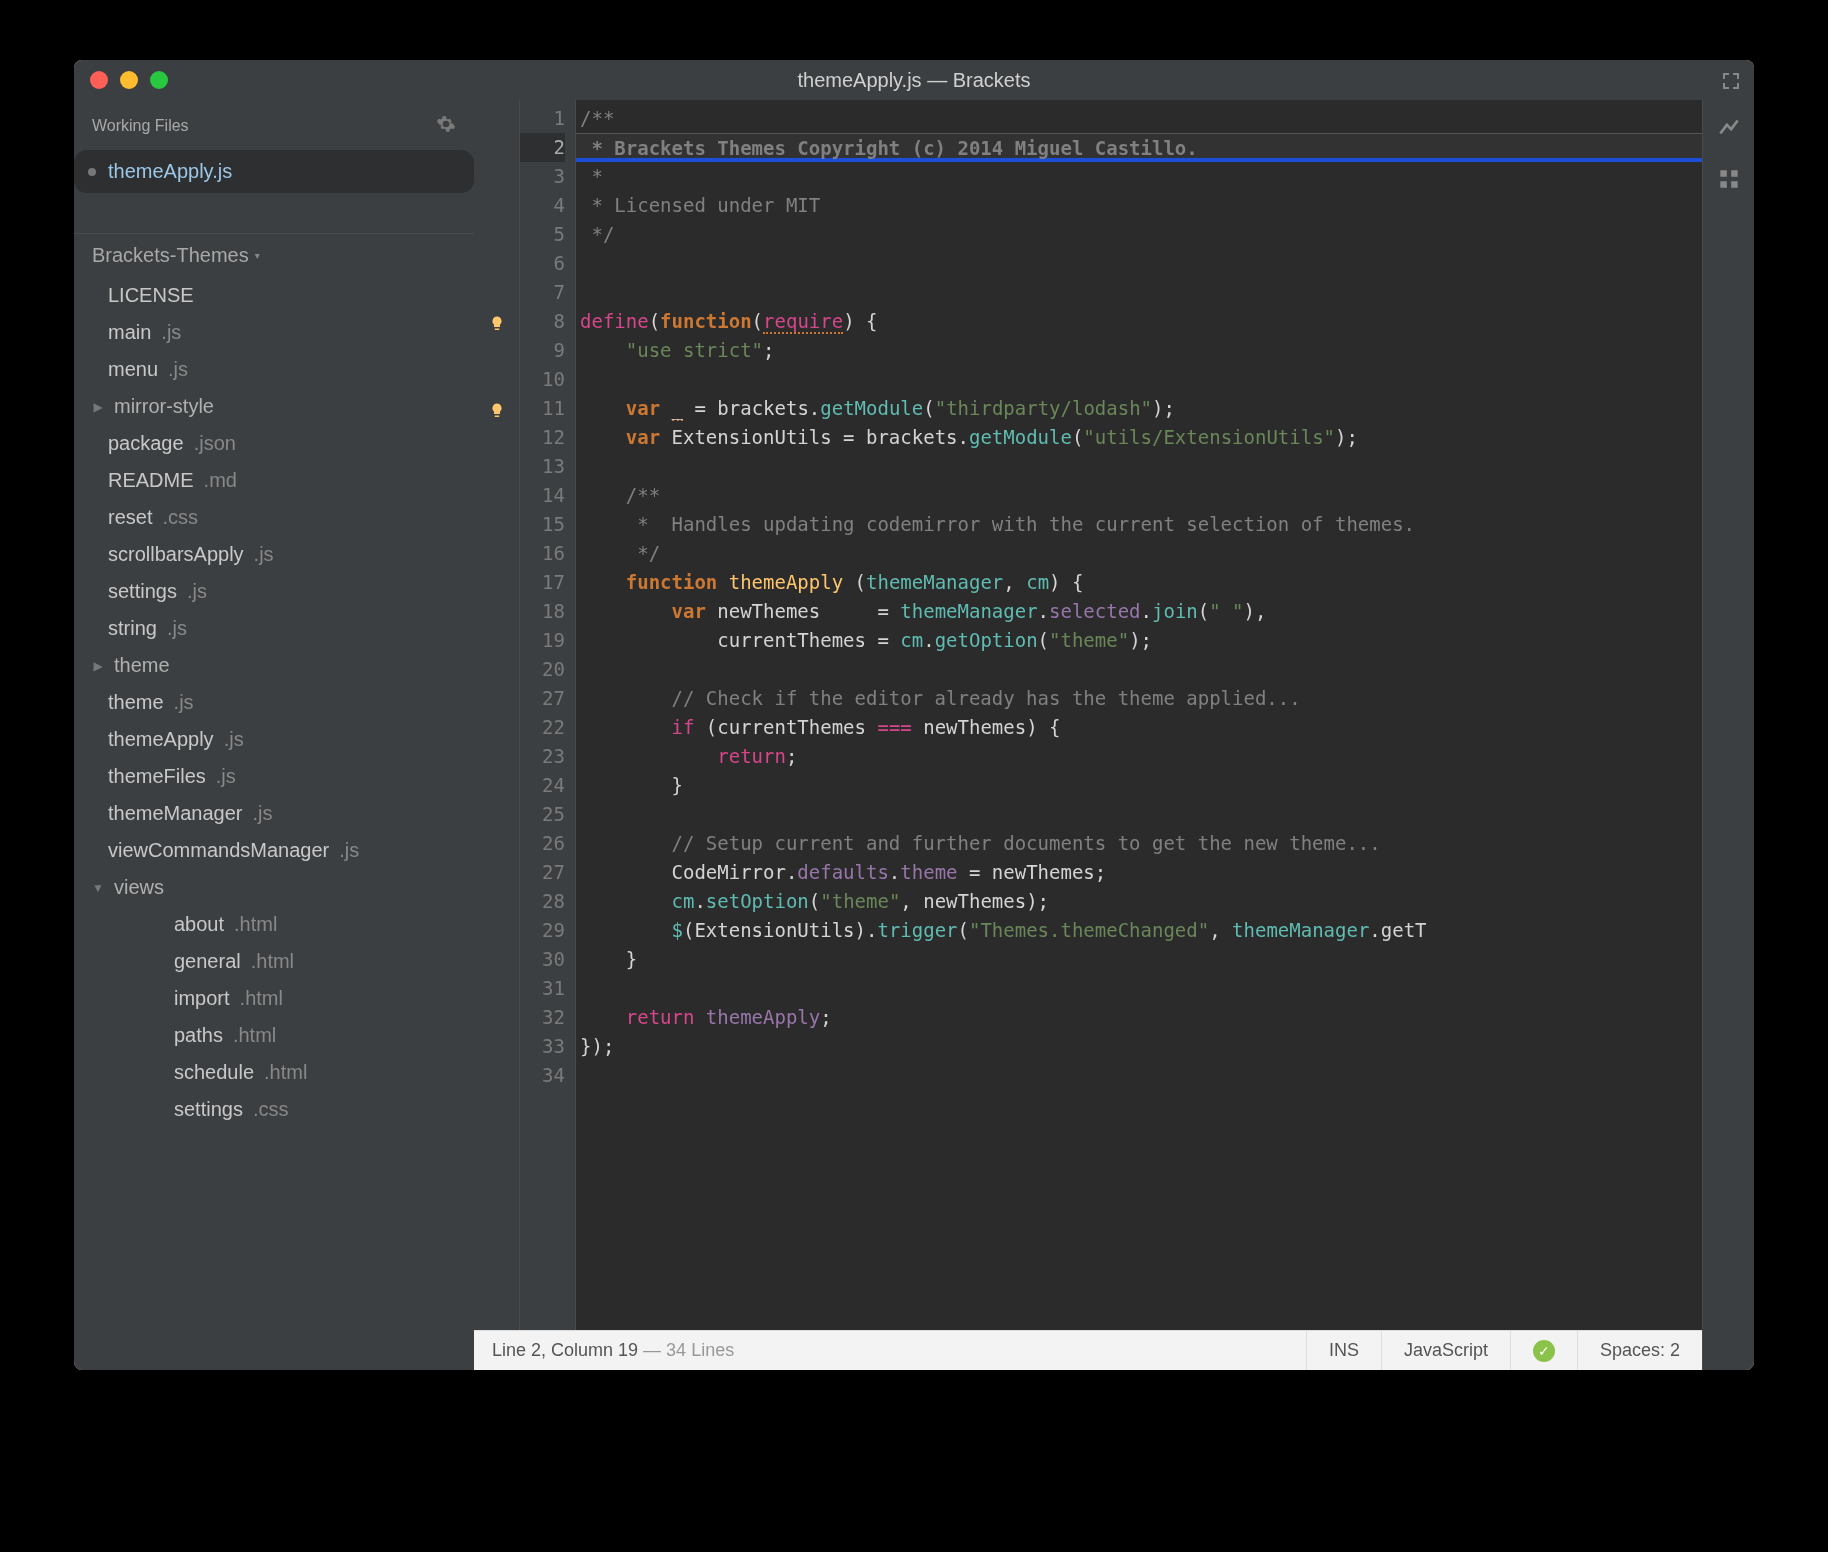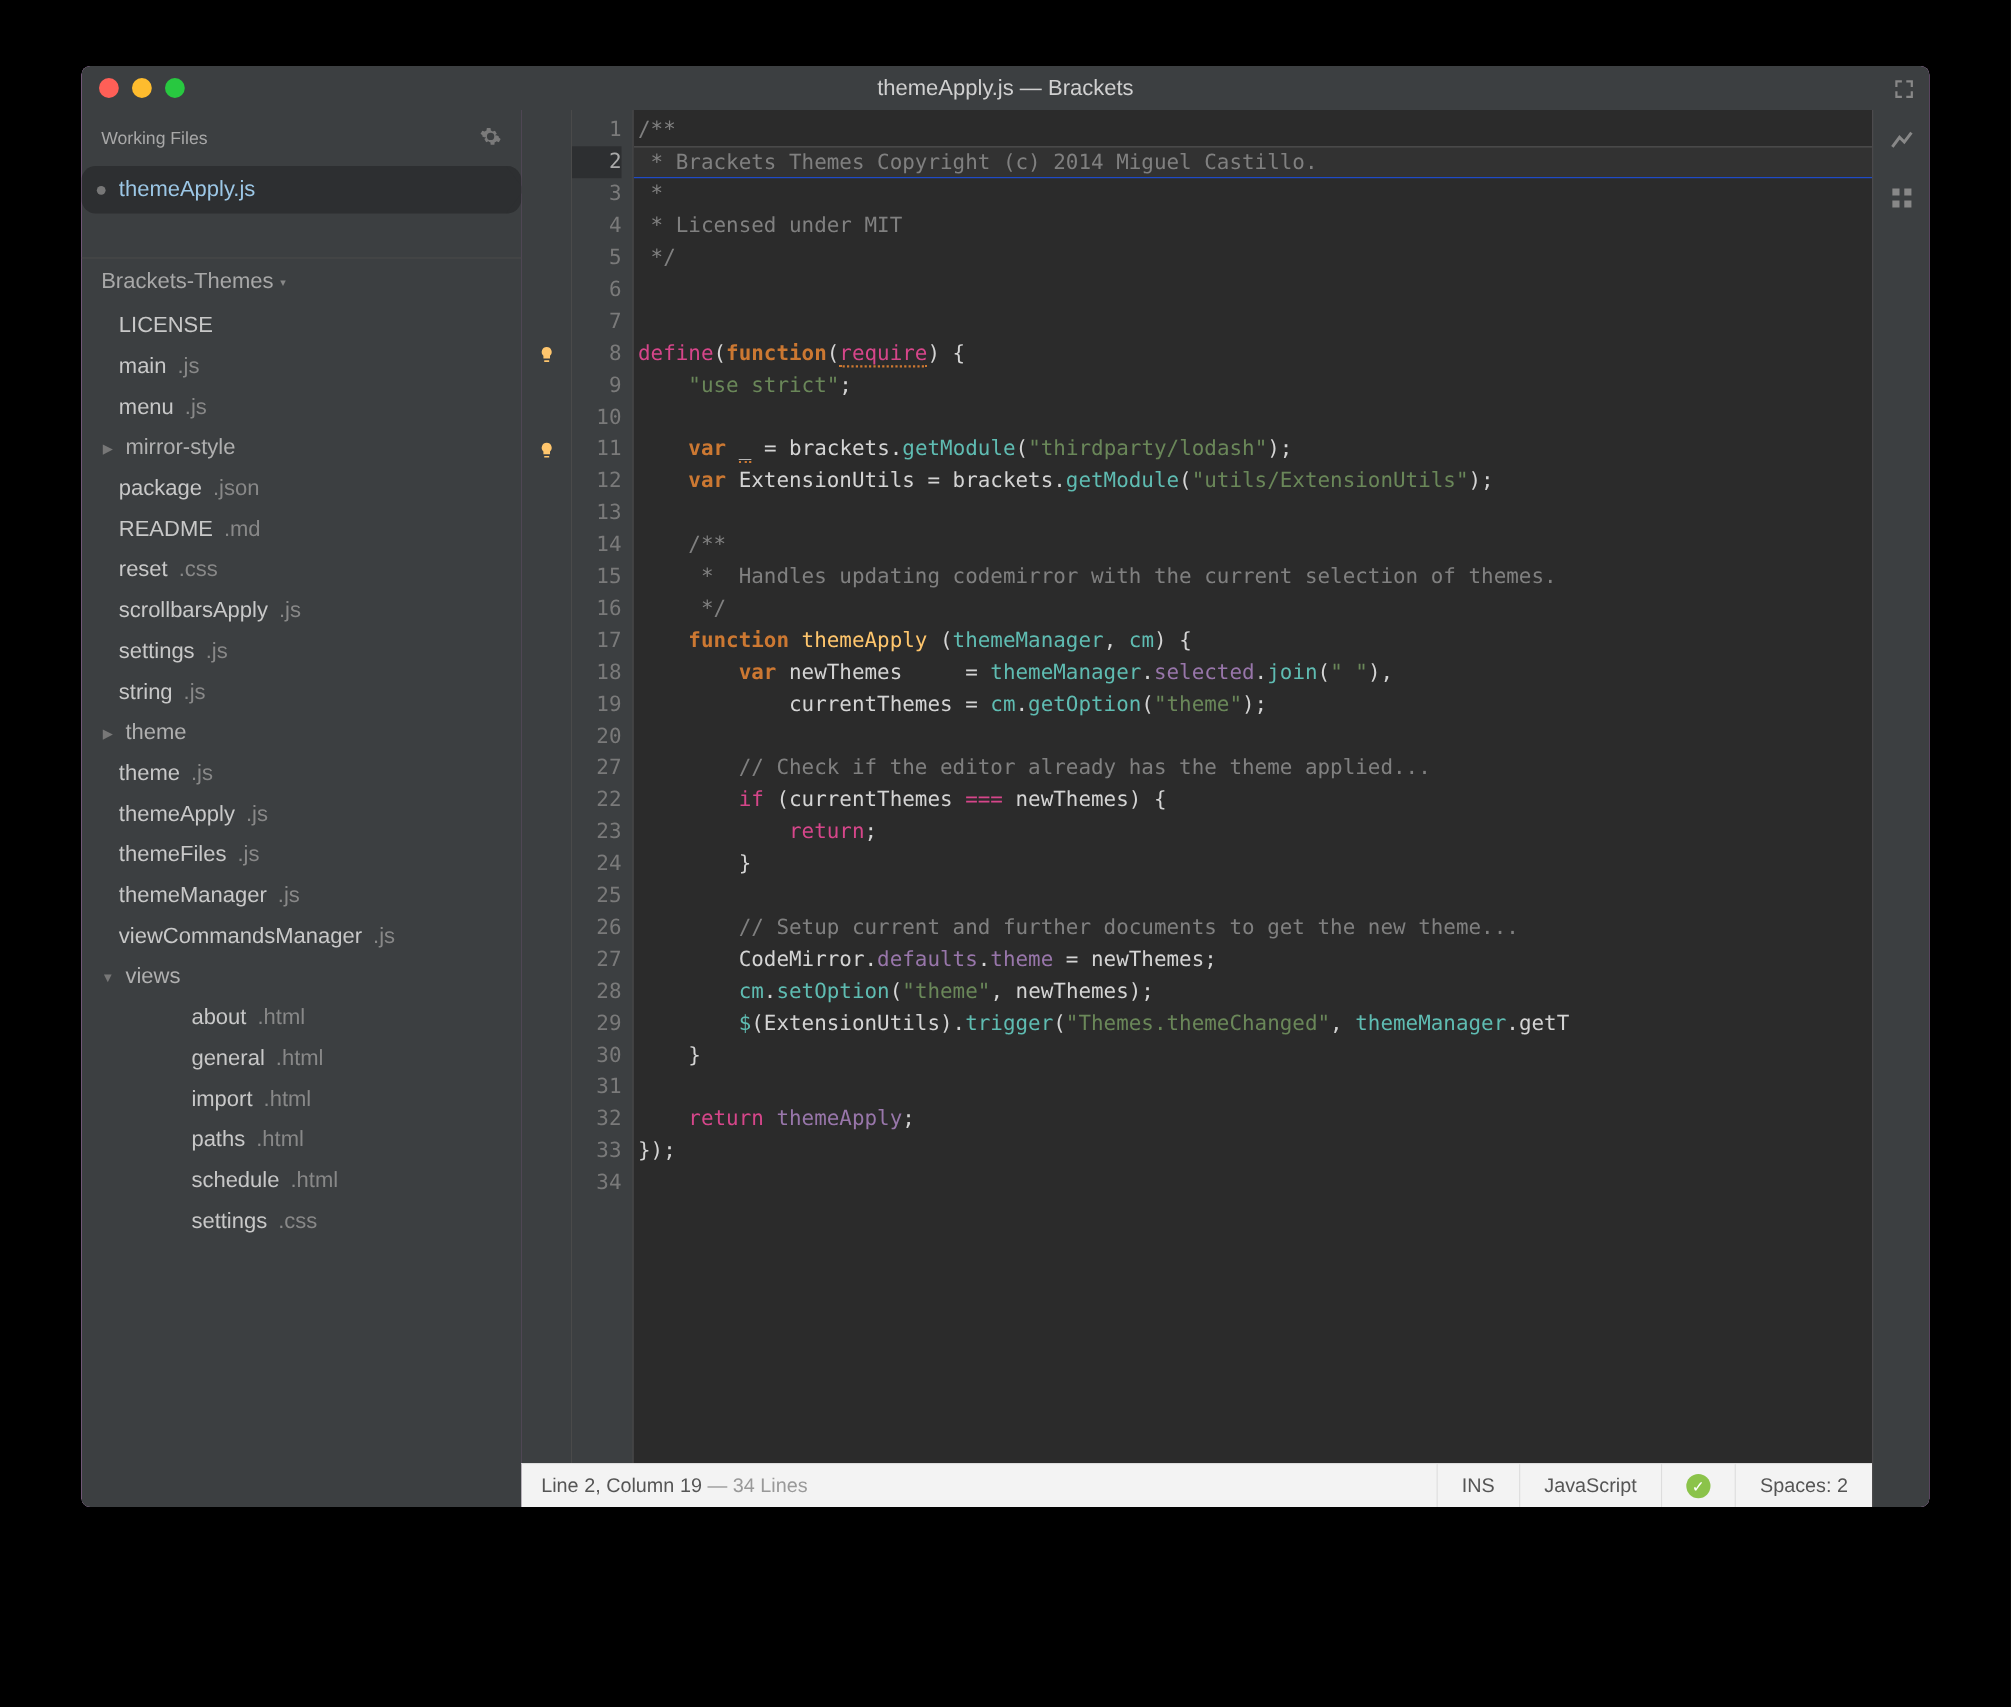--- a/index.html
+++ b/index.html
@@ -9,21 +9,21 @@
   width: 1828px;
   height: 1552px;
   display: flex;
   align-items: flex-start;
   justify-content: center;
   padding-top: 60px;
 }
 .window {
   width: 1680px;
   height: 1310px;
-  background: #f0abfc;
+  background: #fca5a5;
   border-radius: 8px;
   overflow: hidden;
   box-shadow: 0 20px 60px rgba(0,0,0,0.5);
   display: flex;
   flex-direction: column;
   position: relative;
 }
 .titlebar {
   height: 40px;
   background: #3c3f41;
@@ -61,21 +61,21 @@
 
 .editor-area { flex:1; display:flex; flex-direction:column; background:#2b2b2b; min-width:0; }
 .code-wrap { flex:1; display:flex; font-family: "Menlo","Consolas",monospace; font-size:19px; line-height:29px; overflow:hidden; position:relative; }
 .gutter-extra { width:46px; background:#3c3f41; border-right:1px solid #4a4a4a; position:relative; }
 .bulb { position:absolute; left:14px; width:20px; height:20px; }
 .gutter { width:56px; background:#3c3f41; color:#7a7a7a; text-align:right; padding: 4px 10px 0 0; border-right:1px solid #4a4a4a; }
 .gutter div { height:29px; }
 .gutter div.cursor-line { background:#2d2f31; color:#aaa; }
 .code { flex:1; padding:4px 0 0 0; color:#d4d4d4; white-space:pre; overflow:hidden; position:relative; }
 .code .line { height:29px; padding-left:4px; }
-.code .line.cursor-line { background:#323232; border-top:1px solid #555; border-bottom:1px solid #1d4ed8; }
+.code .line.cursor-line { background:#323232; border-top:1px solid #555; border-bottom:4px solid #1d4ed8;font-weight:bold; }
 .c-comment { color:#808080; }
 .c-kw { color:#cc7832; font-weight:bold; }
 .c-fn { color:#ffc66d; }
 .c-str { color:#6a8759; }
 .c-prop { color:#9876aa; }
 .c-magenta { color:#d6468a; }
 .c-teal { color:#5fbcb2; }
 .c-squiggle { border-bottom: 2px dotted #cc7832; }
 
 .statusbar { height:40px; background:#f3f3f3; border-top:1px solid #ddd; display:flex; align-items:center; font-size:18px; color:#555; }

